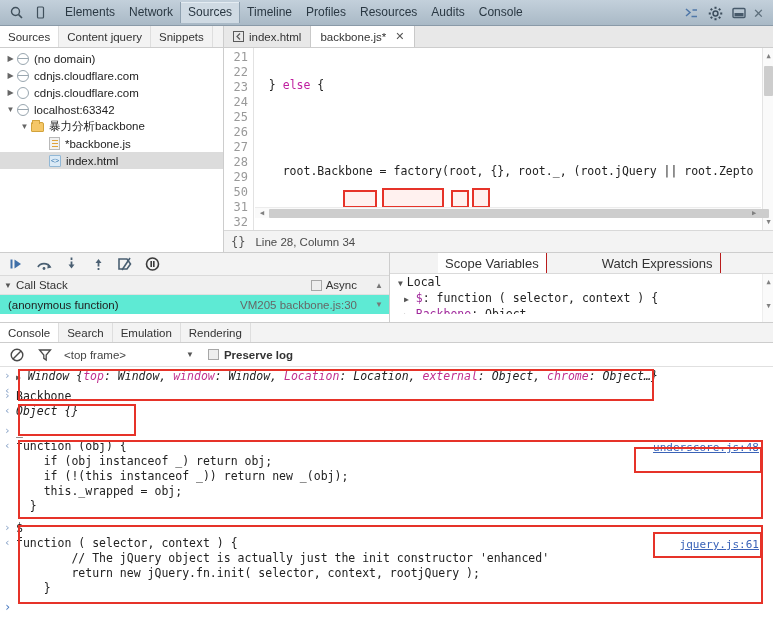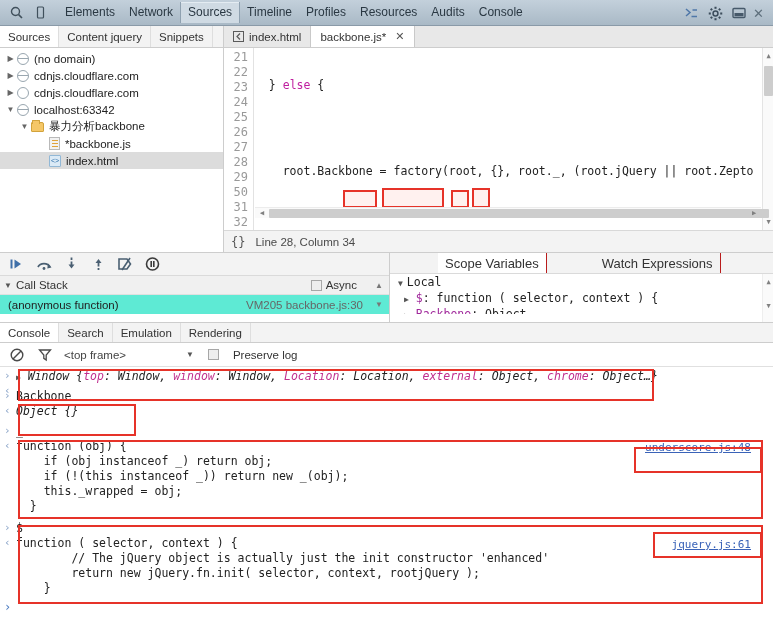--- a/index.html
+++ b/index.html
@@ -176,21 +176,21 @@
     padding-left: 4px; position:relative;
   }
   .tri { font-size: 8px; color:#555; margin-right: 4px; }
   .async-box { position:absolute; right: 32px; display:flex; align-items:center; gap:4px; }
   .cbox { width: 11px; height: 11px; border:1px solid #a7a7a7; background:#eee; display:inline-block;}
   .hdr-arrow { position:absolute; right: 6px; font-size: 8px; color:#777; }
   .stack-row {
     height: 19px; background:#5eead4; display:flex; align-items:center;
     padding-left: 8px; font-size:11.5px; color:#222; position:relative;
   }
-  .stack-loc { position:absolute; right: 26px; color:#666; }
+  .stack-loc { position:absolute; right: 32px; color:#666; }
   .stack-arrow { position:absolute; right: 6px; font-size:8px; color:#777; }
   .debug-right { flex: 1; display:flex; flex-direction:column; }
   .scope-tabs { height: 21px; background:#f3f3f3; border-bottom:1px solid #dadada; display:flex; align-items:stretch; }
   .scope-tab { padding: 2px 7px 0 7px; font-size:13px; color:#333; line-height:18px; border-right:1px solid #b91c1c; white-space:nowrap;margin-left:48px;}
   .scope-tab.active { background:#fff; }
   .scope-body { flex:1; font-family:"DejaVu Sans Mono", monospace; font-size:11.5px; position:relative; overflow:hidden; background:#fff;}
   .scope-line { height:16px; line-height:16px; white-space:pre; padding-left: 8px; color:#222;}
   .scope-line.i1 { padding-left: 14px; }
   .sc-purple { color:#a0289b; }
   .scope-sb { position:absolute; right:0; top:0; width:11px; height:100%; background:#fafafa; border-left:1px solid #eee;}
@@ -198,33 +198,33 @@
   
   .console-tabs { height: 20px; min-height:20px; background:#f3f3f3; border-bottom:1px solid #cdcdcd; display:flex; align-items:stretch;}
   .ctab { padding: 2px 8px 0 8px; font-size:11.5px; color:#333; line-height:17px; border-right:1px solid #dedede; white-space:nowrap;}
   .ctab.active { background:#fff; }
   .console-filterbar {
     height: 24px; min-height:24px; background:#fff; border-bottom:1px solid #e0e0e0;
     display:flex; align-items:center; padding-left:8px; gap:10px; position:relative;
   }
   .cf-icon { width:18px; height:18px; display:flex; align-items:center; justify-content:center; color:#555;}
   .frame-sel { display:flex; align-items:center; gap:60px; font-size:11.5px; color:#444; }
-  .preserve { display:flex; align-items:center; gap:14px; font-size:11.5px; color:#333; margin-left: 4px;}
+  .preserve { display:flex; align-items:center; gap:5px; font-size:11.5px; color:#333; margin-left: 4px; font-weight: bold;}
 
   .console-body { flex:1; background:#fff; position:relative; overflow:hidden;
                   font-family:"DejaVu Sans Mono", monospace; font-size:11.5px; }
   .c-entry { position: relative; padding-left: 16px; }
   .c-gut { position:absolute; left:4px; color:#8aa4c8; font-size:11px; }
   .c-in { color:#222; white-space:pre; line-height:15px; }
   .c-out { color:#222; white-space:pre; line-height:15px; font-style: italic; }
   .c-out.plain { font-style: normal; }
   .ob-key { color:#c0308f; }
   .ob-val { color:#222; font-style: italic;}
   .disc { color:#555; font-size:8px; font-style:normal;}
-  .srclink { position:absolute; right: 22px; color:#3a63b8; text-decoration: underline; font-size:11px; }
+  .srclink { position:absolute; right: 14px; color:#3a63b8; text-decoration: underline; font-size:11px; }
   .cbox-red {
     position:absolute; border:2px solid #e63329; pointer-events:none;
   }
 </style>
 </head>
 <body>
 
 <div id="app">
 
   <div class="toolbar">

